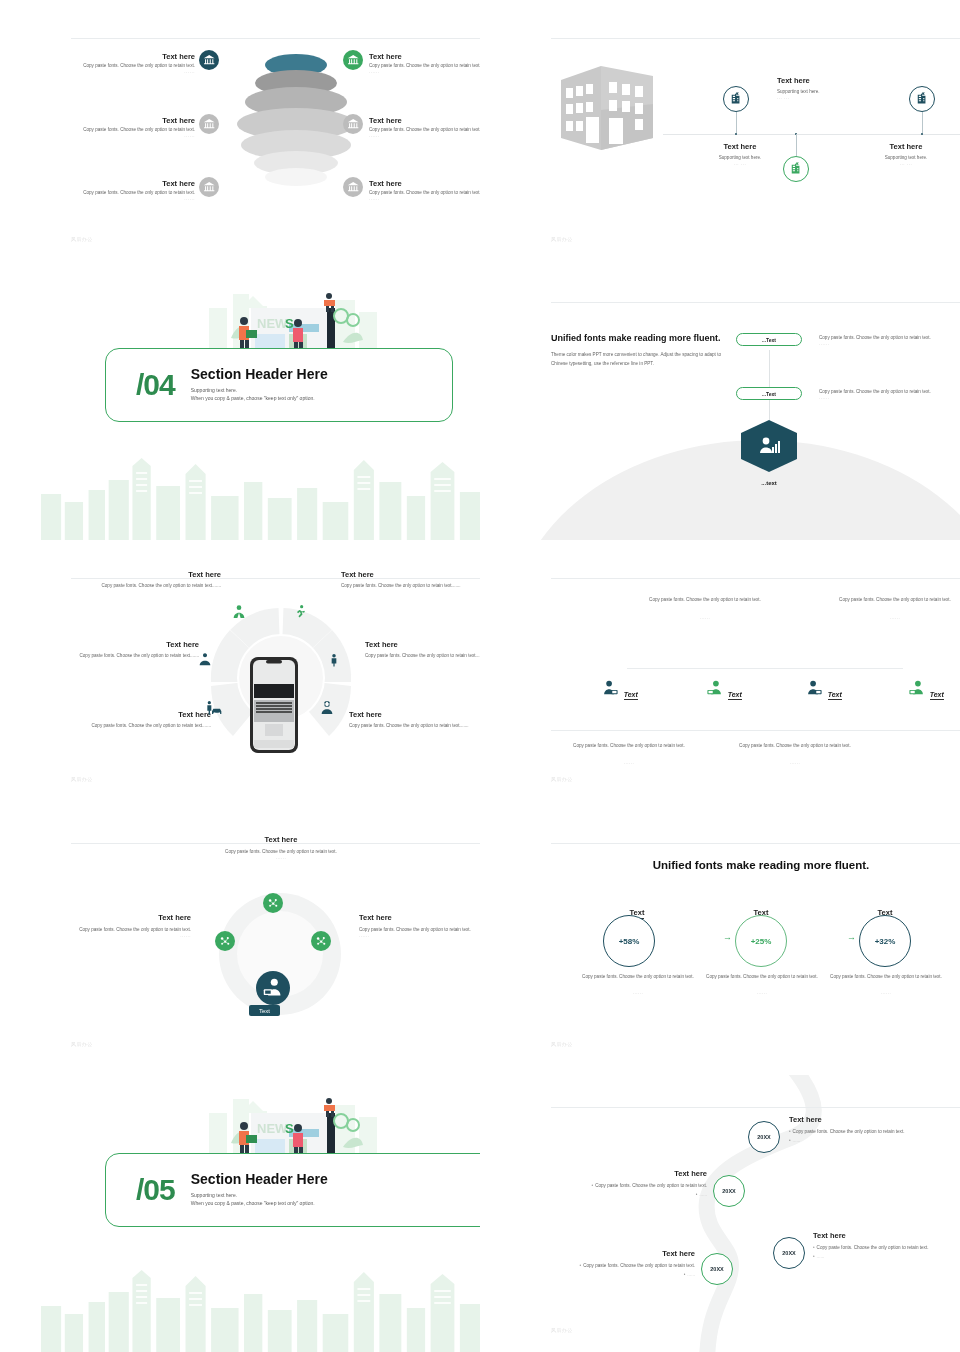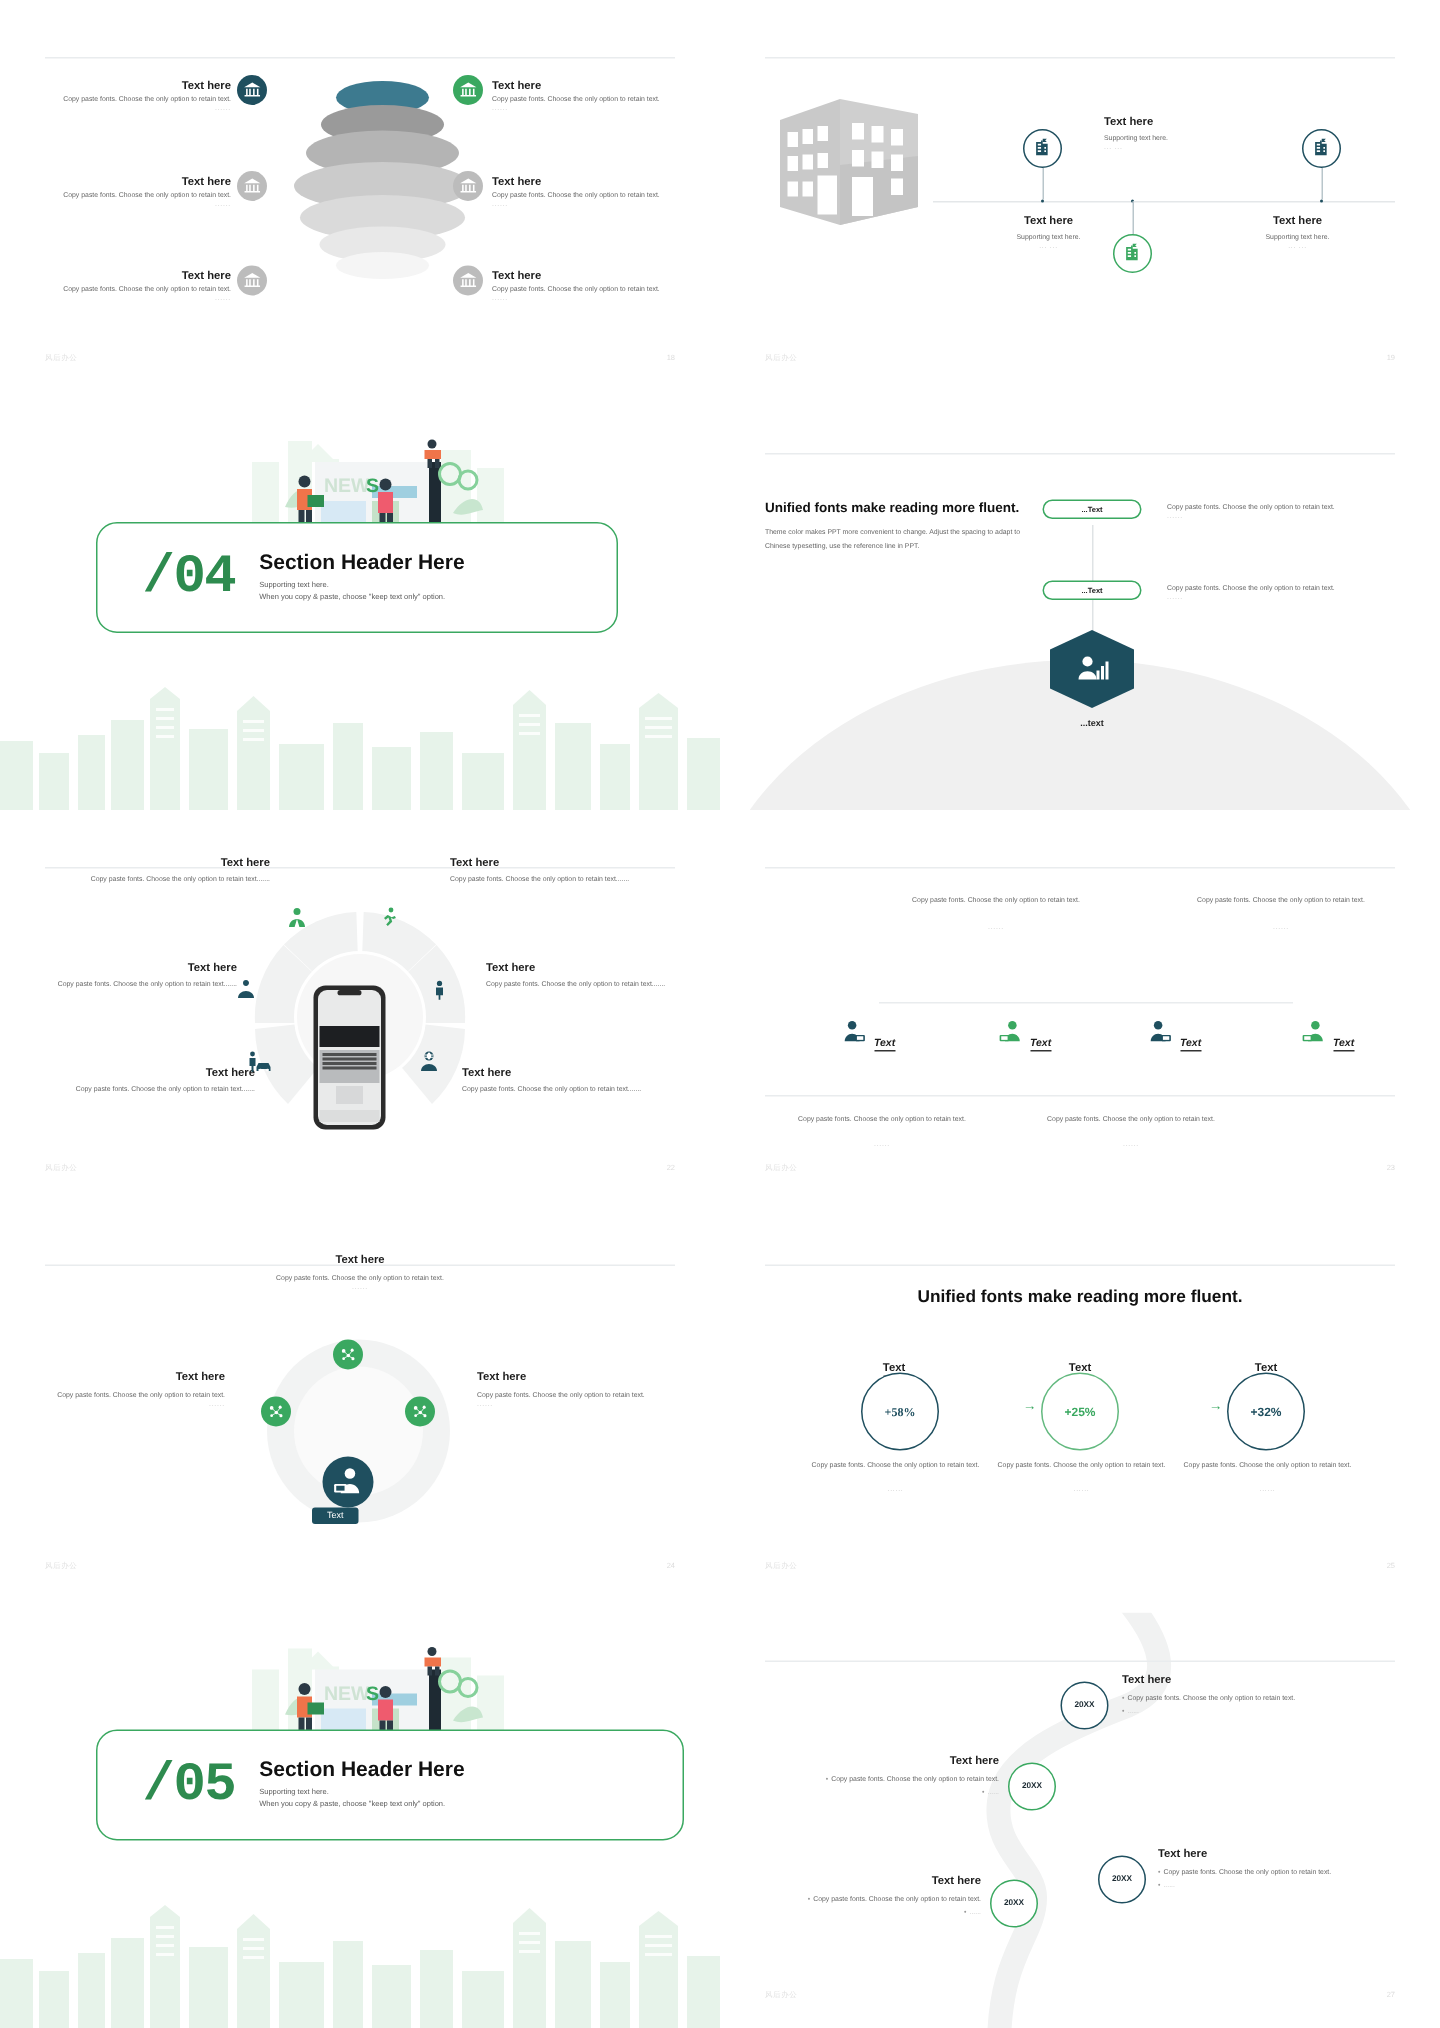--- a/index.html
+++ b/index.html
@@ -1,21 +1,21 @@
 <!DOCTYPE html>
 <html><head>
 <meta charset="utf-8">
 <style>
   * { box-sizing: border-box; margin:0; padding:0; }
   html,body { width:960px; height:1352px; background:#ffffff;
     font-family:"Liberation Sans", sans-serif; }
   .deck { width:960px; height:1352px; display:grid;
           grid-template-columns:480px 480px;
           grid-template-rows:270px 270px 265px 270px 277px; }
-  .slide { position:relative; background:#fff; overflow:hidden; }
+  .slide { position:relative; background:#fff; overflow:hidden;margin-left:41px; }
   .canvas { position:absolute; left:30px; top:12px; width:420px; height:236px; }
   .slide.r3 .canvas, .slide.r5 .canvas { top:8px; height:252px; }
   .topline { position:absolute; left:0; top:26px; width:100%; height:1px; background:#e9ecee; }
   .footer-logo { position:absolute; left:0; bottom:6px; font-size:5px; color:#e2e2e2; letter-spacing:.4px;}
   .pagenum { position:absolute; right:0; bottom:6px; font-size:5px; color:#dcdcdc; }
 
   
   .h-t { font-size:7.5px; font-weight:bold; color:#1c1c1c; line-height:1.3; }
   .b-t { font-size:4.6px; color:#666; line-height:1.55; }
   .dots { font-size:4.6px; color:#c9c9c9; letter-spacing:.5px; }
@@ -41,21 +41,21 @@
   .ringicon.g { border:1px solid #3aa860; }
   .ringicon svg { width:55%; height:55%; }
   .axis { position:absolute; height:1px; background:#e4e7e9; }
   .stem { position:absolute; width:1px; background:#b9c6cb; }
   .dot { position:absolute; width:2px; height:2px; border-radius:50%; background:#1f4f5f; }
 
   
   .city { position:absolute; left:0; bottom:0; width:100%; height:88px; }
   .seccard { position:absolute; border:1.4px solid #3aa860; border-radius:14px; background:#fff;
              display:flex; align-items:center; }
-  .secnum { font-size:36px; font-weight:bold; color:#2e8b4f; font-family:Liberation Mono, monospace;
+  .secnum { font-size:30px; font-weight:bold; color:#2e8b4f; font-family:Liberation Sans, sans-serif;
             letter-spacing:-1px; line-height:1; }
   .sechead { font-size:14px; font-weight:bold; color:#111; line-height:1.1; }
   .secsub { font-size:5px; color:#5b5b5b; line-height:1.7; margin-top:3px; }
 
   
   .hero { position:absolute; }
 
   
   .hex { position:absolute; background:#1d4e5e;
          clip-path:polygon(50% 0%,100% 25%,100% 75%,50% 100%,0% 75%,0% 25%); }
@@ -632,21 +632,21 @@
 
   <div class="slide r1">
     <div class="canvas">
       <div class="topline"></div>
 
       <div class="bigtitle" style="top:42px;">Unified fonts make reading more fluent.</div>
 
       <div style="position:absolute;left:28px;top:84px;width:116px;text-align:center;">
         <div class="ul-t" style="font-style:normal;font-size:7.5px;">Text</div>
       </div>
-      <div class="pct t" style="left:64px;top:98px;width:52px;height:52px;font-family:Liberation Serif, serif;">+58%</div>
+      <div class="pct t" style="left:52px;top:98px;width:52px;height:52px;">+58%</div>
       <div style="position:absolute;left:14px;top:156px;width:146px;text-align:center;">
         <div class="b-t">Copy paste fonts. Choose the only option to retain text.</div>
         <div class="dots" style="margin-top:10px;">......</div>
       </div>
 
       <div class="arrow" style="left:172px;top:115px;">→</div>
 
       <div style="position:absolute;left:152px;top:84px;width:116px;text-align:center;">
         <div class="ul-t" style="font-style:normal;font-size:7.5px;">Text</div>
       </div>

